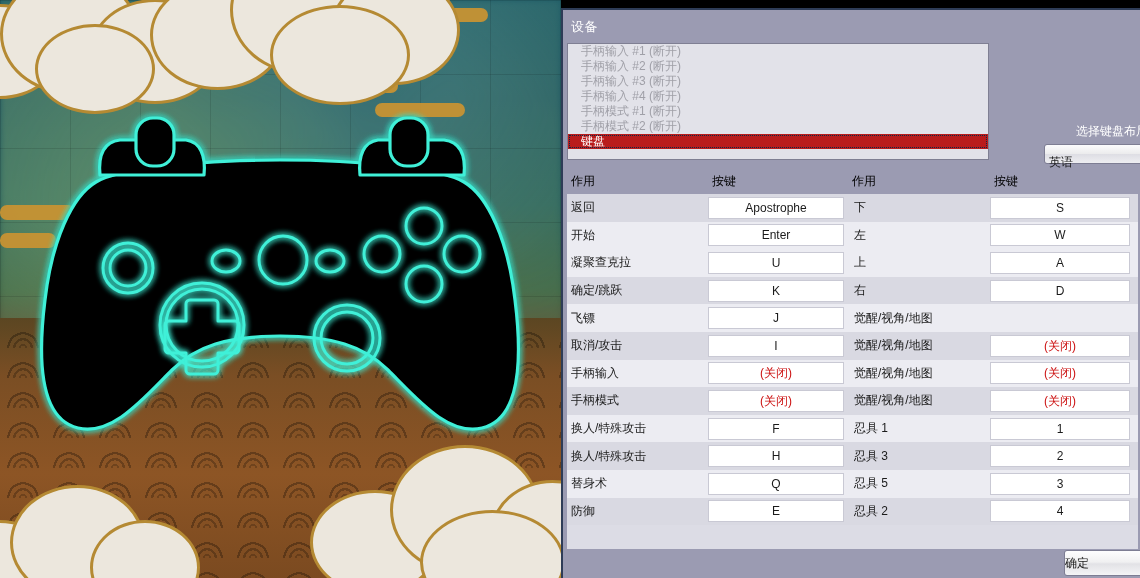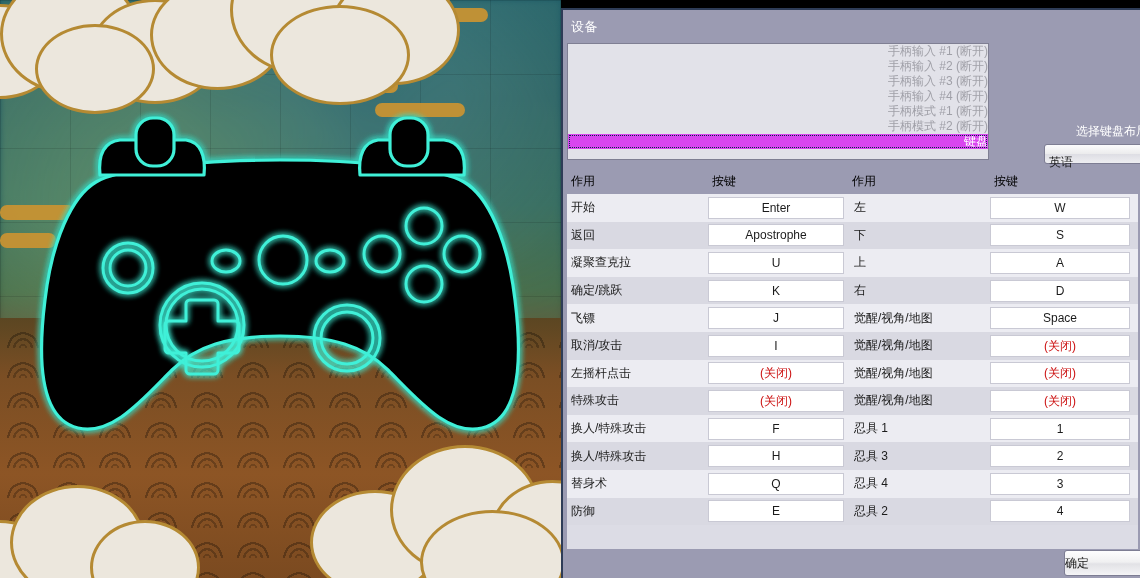--- a/index.html
+++ b/index.html
@@ -114,24 +114,23 @@
     background:#e2e2e9;
     border:1px solid #7f7f93;
     overflow:hidden;
   }
   .device-item {
     height:15px; line-height:15px;
     padding-left:13px;
     font-size:12px;
     color:#a0a0a8;
     white-space:nowrap;
-    text-align:right;
   }
   .device-item.selected {
-    background:#d946ef;
+    background:#b91c1c;
     color:#ffffff;
     outline:1px dotted #0b2a4a;
     outline-offset:-2px;
   }
 
   
   #kb-layout-label {
     position:absolute; right:10px; top:113px;
     width:150px; text-align:center;
     font-size:12px; color:#ffffff;
@@ -347,40 +346,40 @@
     </div>
 
     <div id="table-head">
       <div class="th h-act1">作用</div>
       <div class="th h-key1">按键</div>
       <div class="th h-act2">作用</div>
       <div class="th h-key2">按键</div>
     </div>
 
     <div id="table-body">
+        <div class="row plain">
+          <div class="cell-action">返回</div>
+          <div class="cell-key">
+            <div class="keybtn">Apostrophe</div>
+          </div>
+          <div class="cell-action second">下</div>
+          <div class="cell-key second">
+            <div class="keybtn">S</div>
+          </div>
+        </div>
         <div class="row alt">
           <div class="cell-action">开始</div>
           <div class="cell-key">
             <div class="keybtn">Enter</div>
           </div>
           <div class="cell-action second">左</div>
           <div class="cell-key second">
             <div class="keybtn">W</div>
           </div>
         </div>
-        <div class="row plain">
-          <div class="cell-action">返回</div>
-          <div class="cell-key">
-            <div class="keybtn">Apostrophe</div>
-          </div>
-          <div class="cell-action second">下</div>
-          <div class="cell-key second">
-            <div class="keybtn">S</div>
-          </div>
-        </div>
         <div class="row alt">
           <div class="cell-action">凝聚查克拉</div>
           <div class="cell-key">
             <div class="keybtn">U</div>
           </div>
           <div class="cell-action second">上</div>
           <div class="cell-key second">
             <div class="keybtn">A</div>
           </div>
         </div>
@@ -393,46 +392,43 @@
           <div class="cell-key second">
             <div class="keybtn">D</div>
           </div>
         </div>
         <div class="row alt">
           <div class="cell-action">飞镖</div>
           <div class="cell-key">
             <div class="keybtn">J</div>
           </div>
           <div class="cell-action second">觉醒/视角/地图</div>
-          <div class="cell-key second">
-            <div class="keybtn">Space</div>
-          </div>
         </div>
         <div class="row plain">
           <div class="cell-action">取消/攻击</div>
           <div class="cell-key">
             <div class="keybtn">I</div>
           </div>
           <div class="cell-action second">觉醒/视角/地图</div>
           <div class="cell-key second">
             <div class="keybtn off">(关闭)</div>
           </div>
         </div>
         <div class="row alt">
-          <div class="cell-action">左摇杆点击</div>
+          <div class="cell-action">手柄输入</div>
           <div class="cell-key">
             <div class="keybtn off">(关闭)</div>
           </div>
           <div class="cell-action second">觉醒/视角/地图</div>
           <div class="cell-key second">
             <div class="keybtn off">(关闭)</div>
           </div>
         </div>
         <div class="row plain">
-          <div class="cell-action">特殊攻击</div>
+          <div class="cell-action">手柄模式</div>
           <div class="cell-key">
             <div class="keybtn off">(关闭)</div>
           </div>
           <div class="cell-action second">觉醒/视角/地图</div>
           <div class="cell-key second">
             <div class="keybtn off">(关闭)</div>
           </div>
         </div>
         <div class="row alt">
           <div class="cell-action">换人/特殊攻击</div>
@@ -452,21 +448,21 @@
           <div class="cell-action second">忍具 3</div>
           <div class="cell-key second">
             <div class="keybtn">2</div>
           </div>
         </div>
         <div class="row alt">
           <div class="cell-action">替身术</div>
           <div class="cell-key">
             <div class="keybtn">Q</div>
           </div>
-          <div class="cell-action second">忍具 4</div>
+          <div class="cell-action second">忍具 5</div>
           <div class="cell-key second">
             <div class="keybtn">3</div>
           </div>
         </div>
         <div class="row plain">
           <div class="cell-action">防御</div>
           <div class="cell-key">
             <div class="keybtn">E</div>
           </div>
           <div class="cell-action second">忍具 2</div>

